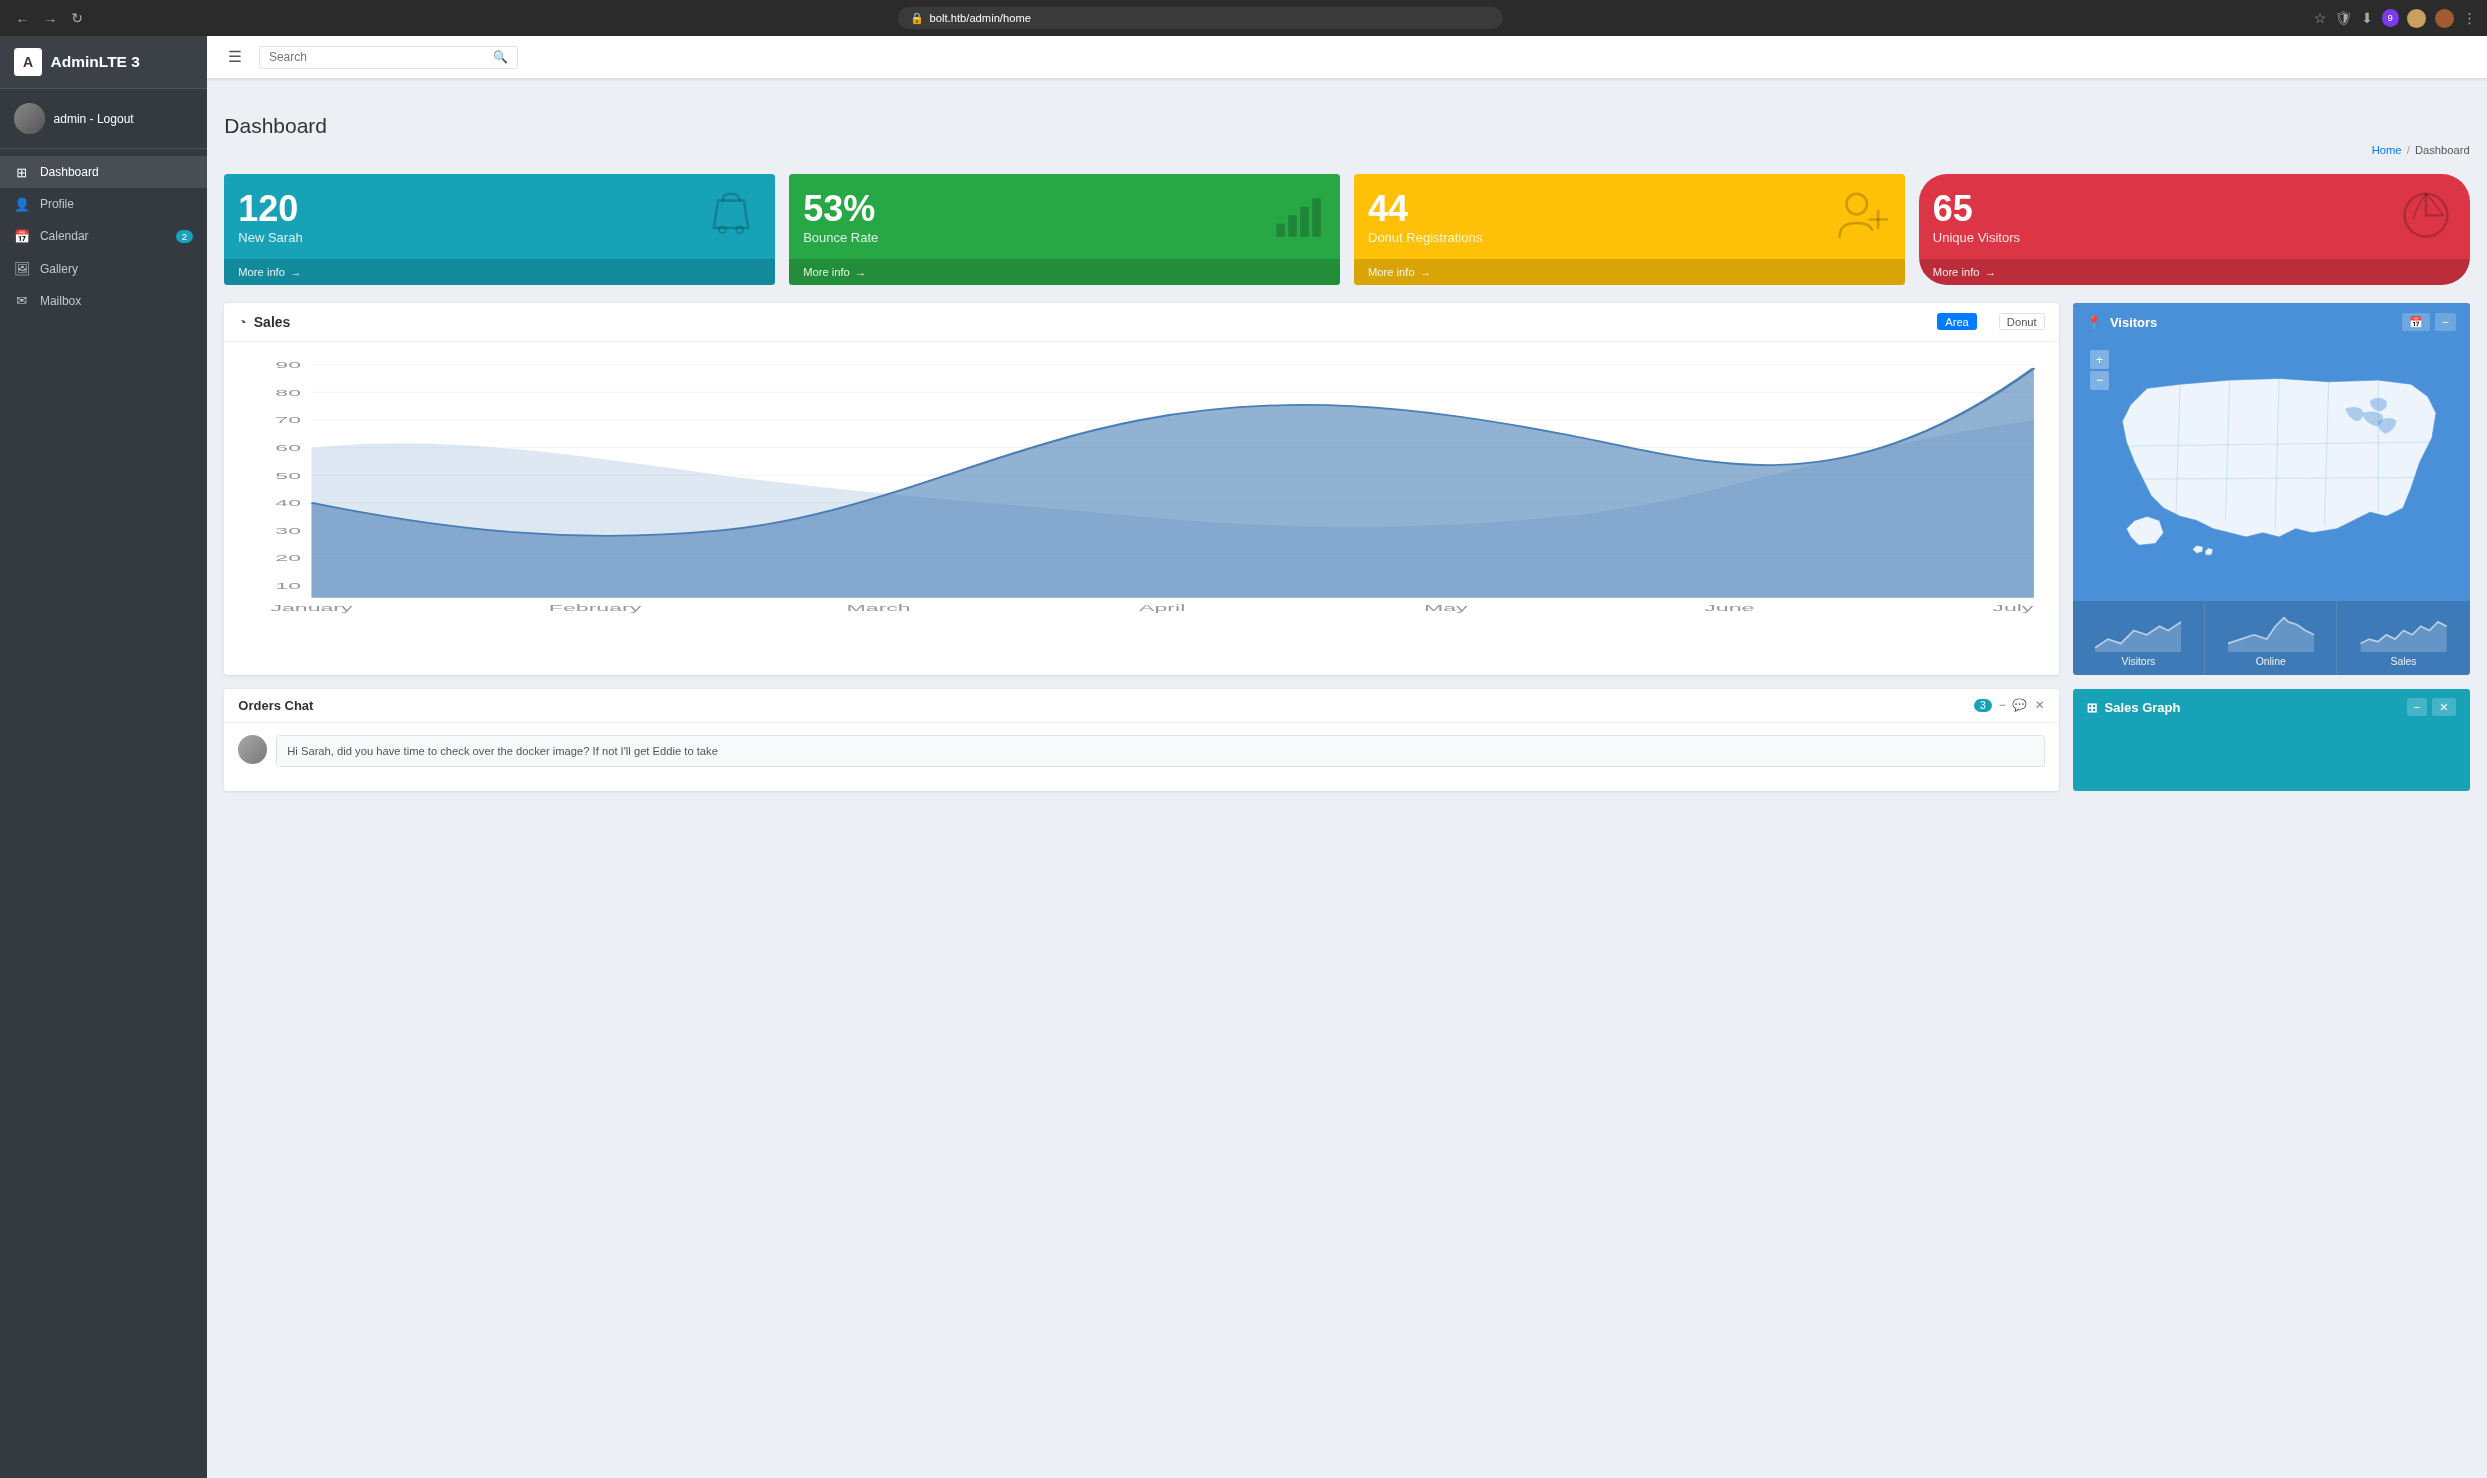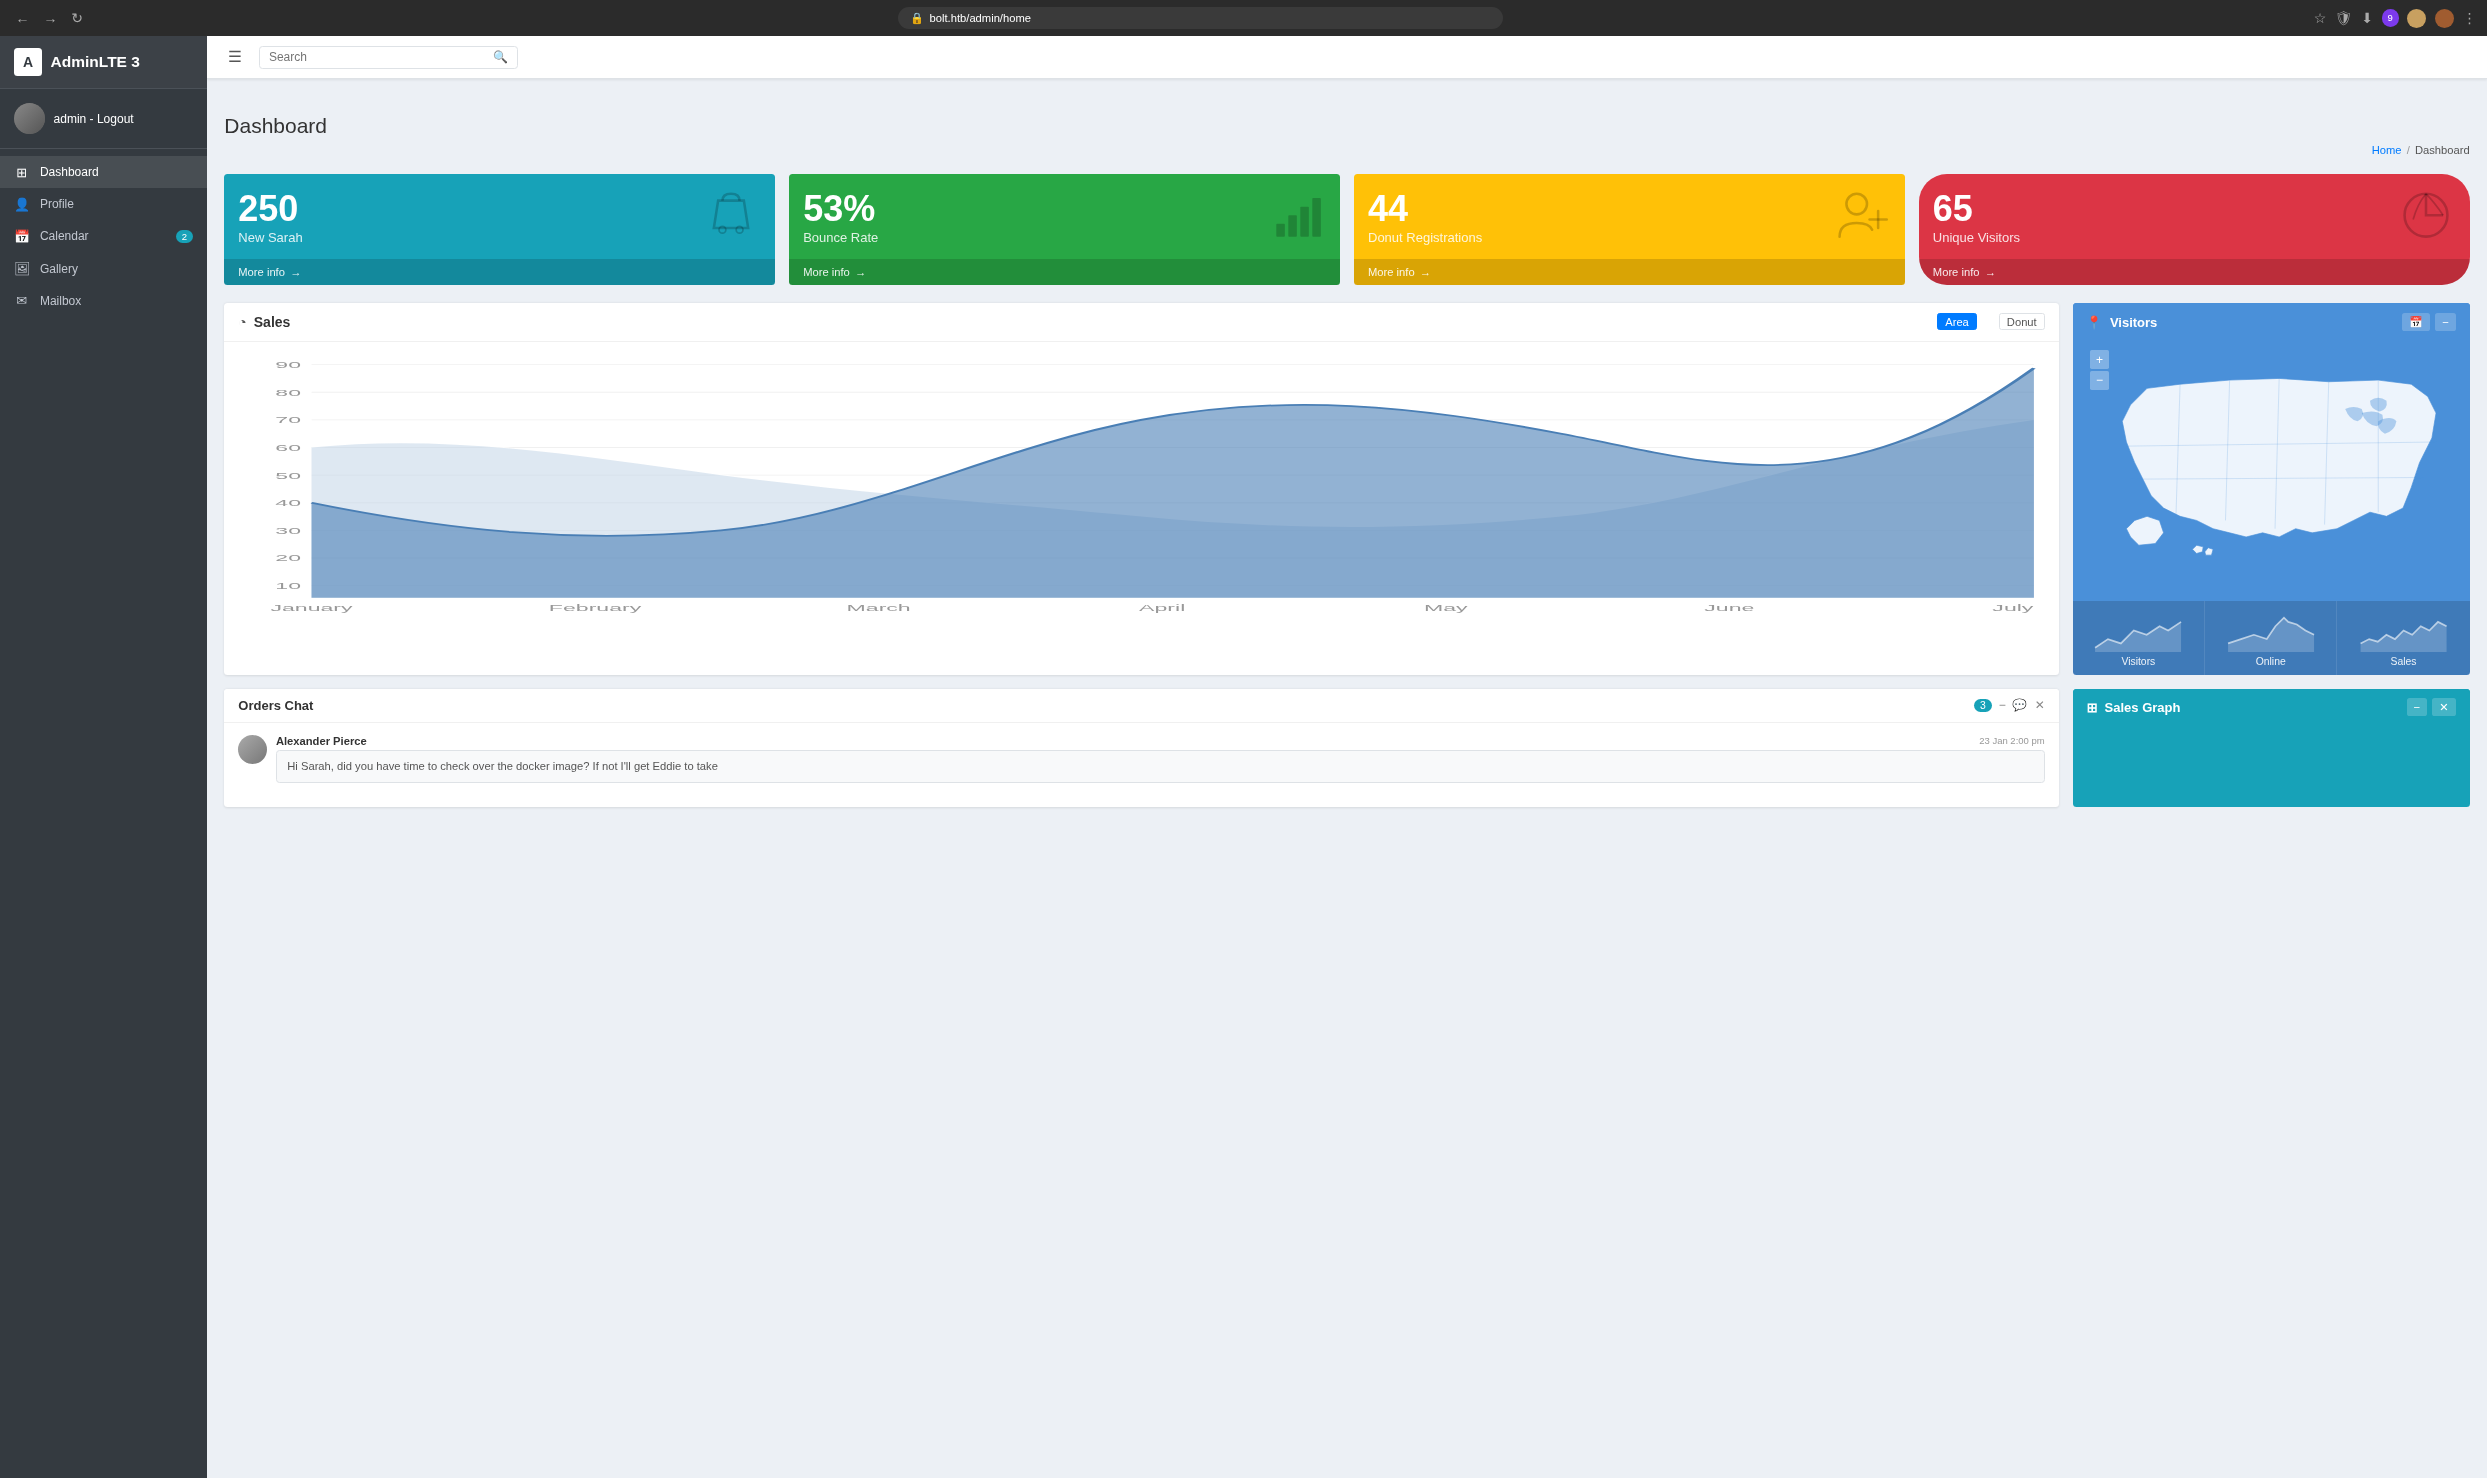--- a/index.html
+++ b/index.html
@@ -204,21 +204,21 @@
         <div class="breadcrumb">
           <a class="breadcrumb-link">Home</a>
           <span class="breadcrumb-sep">/</span>
           <span class="breadcrumb-current">Dashboard</span>
         </div>
       </div>
 
       <div class="info-boxes">
 
         <div class="info-box info-box-teal">
-          <div class="info-box-number">250</div>
+          <div class="info-box-number">120</div>
           <div class="info-box-label">New Sarah</div>
           <div class="info-box-icon">
             <svg width="60" height="60" viewBox="0 0 70 70" fill="none" xmlns="http://www.w3.org/2000/svg">
               <path d="M20 18 L50 18 L55 50 L15 50 Z" stroke="rgba(0,0,0,0.2)" stroke-width="3" fill="none"></path>
               <path d="M25 18 Q25 10 35 10 Q45 10 45 18" stroke="rgba(0,0,0,0.2)" stroke-width="3" fill="none"></path>
               <circle cx="25" cy="52" r="4" stroke="rgba(0,0,0,0.2)" stroke-width="2" fill="none"></circle>
               <circle cx="45" cy="52" r="4" stroke="rgba(0,0,0,0.2)" stroke-width="2" fill="none"></circle>
             </svg>
           </div>
           <div class="info-box-footer">
@@ -417,24 +417,20 @@
               <span class="chat-badge">3</span>
               <button class="chat-tool-btn">−</button>
               <button class="chat-tool-btn">💬</button>
               <button class="chat-tool-btn">✕</button>
             </div>
           </div>
           <div class="chat-body">
             <div class="chat-message">
               <div class="chat-avatar"></div>
               <div class="chat-msg-content">
-                <div class="chat-msg-header">
-                  <span class="chat-msg-name">Alexander Pierce</span>
-                  <span class="chat-msg-time">23 Jan 2:00 pm</span>
-                </div>
                 <div class="chat-msg-bubble">Hi Sarah, did you have time to check over the docker image? If not I'll get Eddie to take</div>
               </div>
             </div>
           </div>
         </div>
 
         <div class="sales-graph-card">
           <div class="sales-graph-header">
             <div class="sales-graph-title">
               <span>⊞</span>

